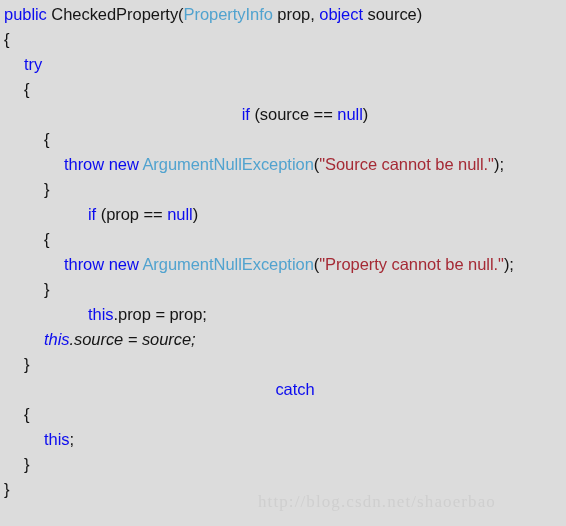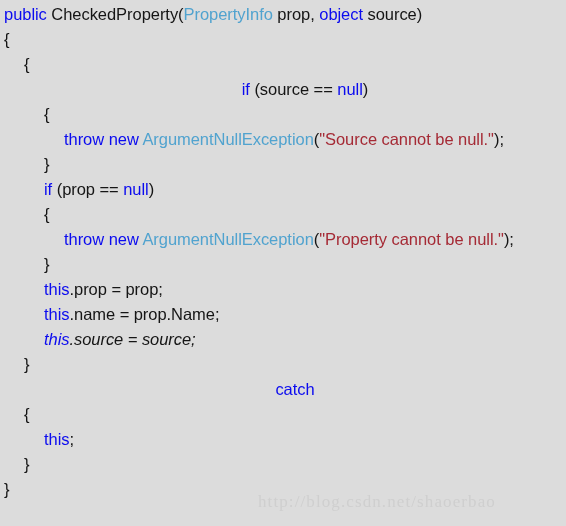--- a/index.html
+++ b/index.html
@@ -51,31 +51,31 @@
     user-select: none;
   }
 </style>
 </head>
 <body>
 
 <div id="code-viewer">
   <div id="code-block">
       <div class="code-line" style="padding-left: 4px;"><span class="tok kw">public</span><span class="tok plain"> CheckedProperty</span><span class="tok punct">(</span><span class="tok type">PropertyInfo</span><span class="tok plain"> prop, </span><span class="tok kw">object</span><span class="tok plain"> source)</span></div>
       <div class="code-line" style="padding-left: 4px;"><span class="tok punct">{</span></div>
+      <div class="code-line" style="padding-left: 24px;"><span class="tok kw">try</span></div>
       <div class="code-line" style="padding-left: 24px;"><span class="tok punct">{</span></div>
       <div class="code-line" style="padding-left: 44px; text-align: center;"><span class="tok kw">if</span><span class="tok plain"> (source == </span><span class="tok kw">null</span><span class="tok plain">)</span></div>
       <div class="code-line" style="padding-left: 44px;"><span class="tok punct">{</span></div>
       <div class="code-line" style="padding-left: 64px;"><span class="tok kw">throw new</span><span class="tok plain"> </span><span class="tok type">ArgumentNullException</span><span class="tok punct">(</span><span class="tok str">"Source cannot be null."</span><span class="tok punct">);</span></div>
       <div class="code-line" style="padding-left: 44px;"><span class="tok punct">}</span></div>
-      <div class="code-line" style="padding-left: 44px;"><span class="tok kw">if</span><span class="tok plain"> (prop == </span><span class="tok kw">null</span><span class="tok plain">)</span></div>
+      <div class="code-line" style="padding-left: 44px; margin-left: 44px;"><span class="tok kw">if</span><span class="tok plain"> (prop == </span><span class="tok kw">null</span><span class="tok plain">)</span></div>
       <div class="code-line" style="padding-left: 44px;"><span class="tok punct">{</span></div>
       <div class="code-line" style="padding-left: 64px;"><span class="tok kw">throw new</span><span class="tok plain"> </span><span class="tok type">ArgumentNullException</span><span class="tok punct">(</span><span class="tok str">"Property cannot be null."</span><span class="tok punct">);</span></div>
       <div class="code-line" style="padding-left: 44px;"><span class="tok punct">}</span></div>
-      <div class="code-line" style="padding-left: 44px;"><span class="tok kw">this</span><span class="tok plain">.prop = prop;</span></div>
-      <div class="code-line" style="padding-left: 44px;"><span class="tok kw">this</span><span class="tok plain">.name = prop.Name;</span></div>
+      <div class="code-line" style="padding-left: 44px; margin-left: 44px;"><span class="tok kw">this</span><span class="tok plain">.prop = prop;</span></div>
       <div class="code-line" style="padding-left: 44px; font-style: italic;"><span class="tok kw">this</span><span class="tok plain">.source = source;</span></div>
       <div class="code-line" style="padding-left: 24px;"><span class="tok punct">}</span></div>
       <div class="code-line" style="padding-left: 24px; text-align: center;"><span class="tok kw">catch</span></div>
       <div class="code-line" style="padding-left: 24px;"><span class="tok punct">{</span></div>
       <div class="code-line" style="padding-left: 44px;"><span class="tok kw">this</span><span class="tok punct">;</span></div>
       <div class="code-line" style="padding-left: 24px;"><span class="tok punct">}</span></div>
       <div class="code-line" style="padding-left: 4px;"><span class="tok punct">}</span></div>
     </div>
   <div id="watermark">http://blog.csdn.net/shaoerbao</div>
 </div>

